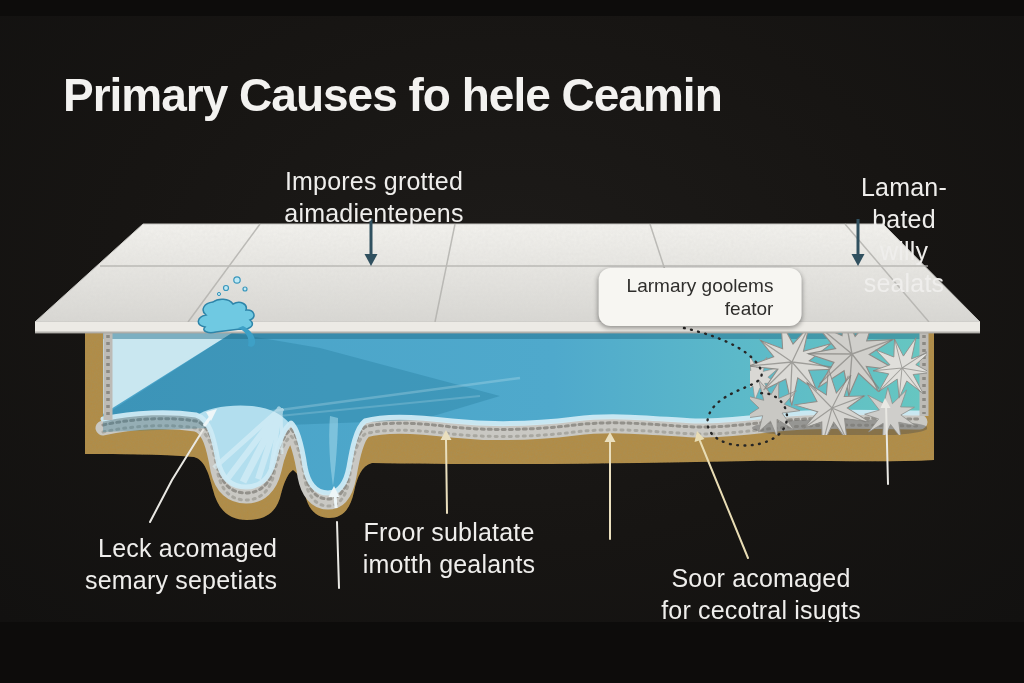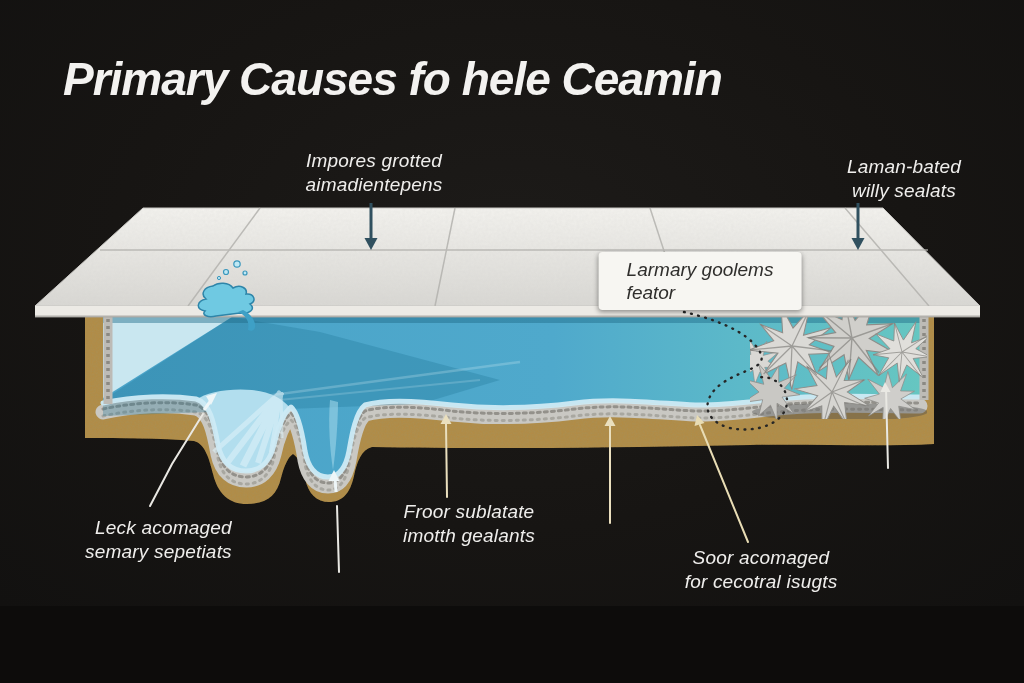--- a/index.html
+++ b/index.html
@@ -1,37 +1,36 @@
 <!DOCTYPE html>
 <html><head>
 <meta charset="utf-8">
 <style>
   html,body{margin:0;padding:0;background:#0d0c0b;}
   #stage{
-    position:relative;width:1024px;height:606px;overflow:hidden;margin:0 auto;
+    position:relative;width:1024px;height:606px;overflow:hidden;margin:16px auto;
     background:radial-gradient(ellipse at 50% 42%, #1d1b19 0%, #171513 55%, #121110 100%);
     font-family:"Liberation Sans", sans-serif;
-    font-style:italic;
   }
   #diagram-svg{position:absolute;left:0;top:0;}
   .title{
     position:absolute;left:63px;top:52px;
     font-size:46px;font-weight:bold;letter-spacing:-1px;color:#f3f2f0;
     white-space:nowrap;
   }
   .callout{
-    position:absolute;color:#efeeec;font-size:19px;line-height:1.28;font-weight:500;
+    position:absolute;color:#efeeec;font-size:25px;line-height:1.28;font-weight:500;
     letter-spacing:.2px;white-space:pre-line;text-align:center;
     transform:translateX(-50%);
   }
   .callout.left-align{transform:none;text-align:right;}
   .feature-box{
     position:absolute;left:700px;top:252px;transform:translateX(-50%);
     background:#f7f6f2;color:#2f2e2c;font-size:19px;line-height:1.22;font-weight:500;
-    padding:6px 28px;border-radius:4px;text-align:left;white-space:pre-line;
+    padding:6px 28px;border-radius:12px;text-align:right;white-space:pre-line;
     box-shadow:0 2px 5px rgba(0,0,0,.4);
   }
   .logo{position:absolute;left:852px;top:618px;width:160px;height:52px;}
   .logo-mark{position:absolute;left:0;top:3px;width:37px;height:37px;}
   .logo-name{position:absolute;left:40px;top:-3px;font-size:38px;font-weight:bold;
     color:#fbfbfa;letter-spacing:-.5px;}
   .logo-reg{position:absolute;left:139px;top:0px;font-size:10px;color:#e8e8e6;}
   .logo-idot{position:absolute;left:112px;top:6px;width:7px;height:7px;border-radius:50%;
     background:#2f9ed6;}
   .logo-tagline{position:absolute;left:42px;top:33px;font-size:15px;letter-spacing:4.5px;
@@ -188,21 +187,21 @@
   <div class="title">Primary Causes fo hele Ceamin</div>
 
   <div class="callout" style="left:374px;top:149px;">Impores grotted
 aimadientepens</div>
   <div class="callout" style="left:904px;top:155px;">Laman-bated
 willy sealats</div>
   <div class="feature-box">Larmary goolems
 feator</div>
   <div class="callout left-align" style="left:85px;top:516px;">Leck acomaged
 semary sepetiats</div>
-  <div class="callout" style="left:469px;top:500px;">Froor sublatate
+  <div class="callout" style="left:449px;top:500px;">Froor sublatate
 imotth gealants</div>
   <div class="callout" style="left:761px;top:546px;">Soor acomaged
 for cecotral isugts</div>
 
   <div class="logo">
     <div class="logo-mark">
       <svg width="37" height="37" viewBox="0 0 36 36">
         <rect x="0.5" y="0.5" width="35" height="35" rx="8" fill="#0f1d29" stroke="#4a5a63" stroke-width="1"></rect>
         <circle cx="15" cy="19" r="9.5" fill="#2b9cd4"></circle>
         <path d="M20 8 c8 0 12.5 6 10.5 12.5 c-2 -6.5 -8 -8.5 -14.5 -6.5 c0 -4 1 -6 4 -6 z" fill="#7cc26c"></path>

